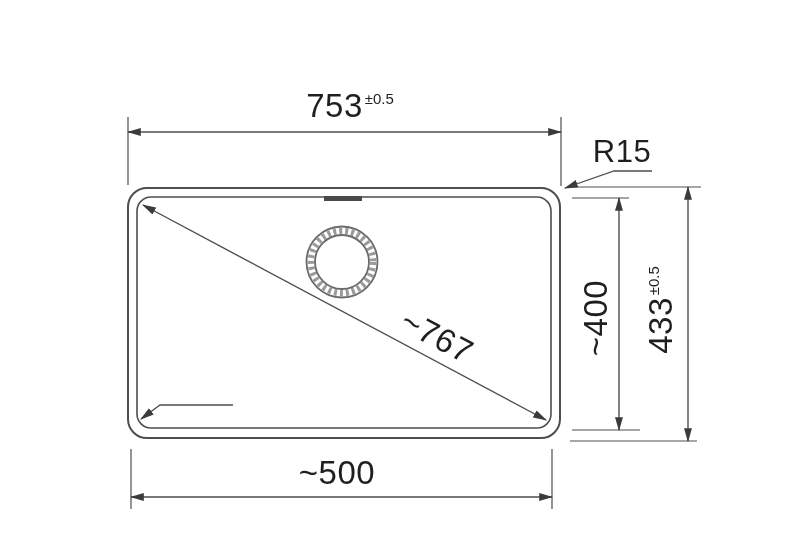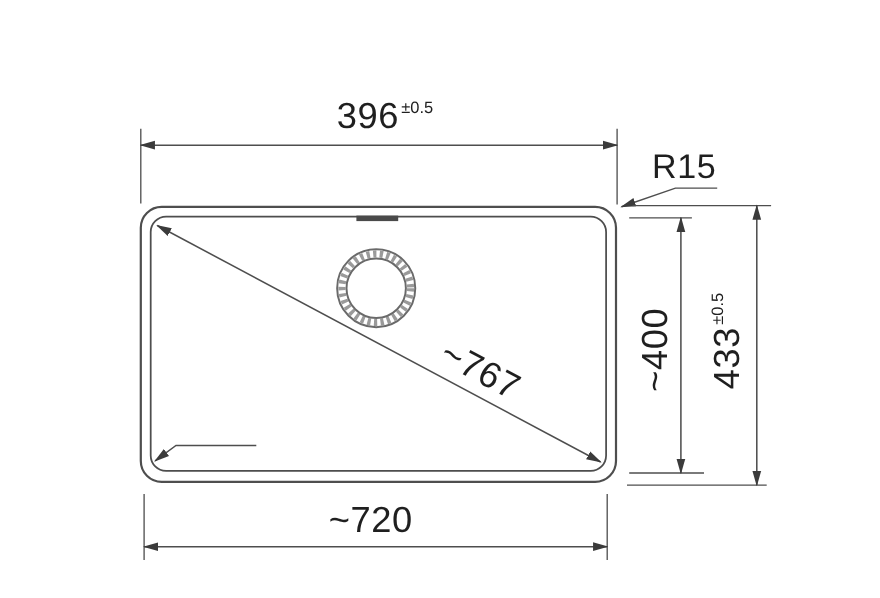--- a/index.html
+++ b/index.html
@@ -102,37 +102,37 @@
     </g>
 
     <g stroke="#4e4e4e" fill="none">
       <line x1="131" y1="449" x2="131" y2="509" stroke-width="1.2"></line>
       <line x1="552" y1="449" x2="552" y2="509" stroke-width="1.2"></line>
       <line x1="131" y1="497" x2="552" y2="497" stroke-width="1.4" marker-start="url(#arr)" marker-end="url(#arr)"></line>
     </g>
   </svg>
 
   <div class="dim-label" id="label-top-width">
-    <span class="val">396</span>
+    <span class="val">753</span>
     <span class="tol">±0.5</span>
   </div>
 
   <div class="dim-label lbl-radius" id="label-r15">R15</div>
 
   <div class="dim-label" id="label-inner-height">
     <span class="val">~400</span>
   </div>
 
   <div class="dim-label" id="label-outer-height">
     <span class="val">433</span>
     <span class="tol">±0.5</span>
   </div>
 
   <div class="dim-label" id="label-diagonal">
     <span class="val">~767</span>
   </div>
 
 
   <div class="dim-label" id="label-bottom-width">
-    <span class="val">~720</span>
+    <span class="val">~500</span>
   </div>
 
 </div>
 
 </body></html>

